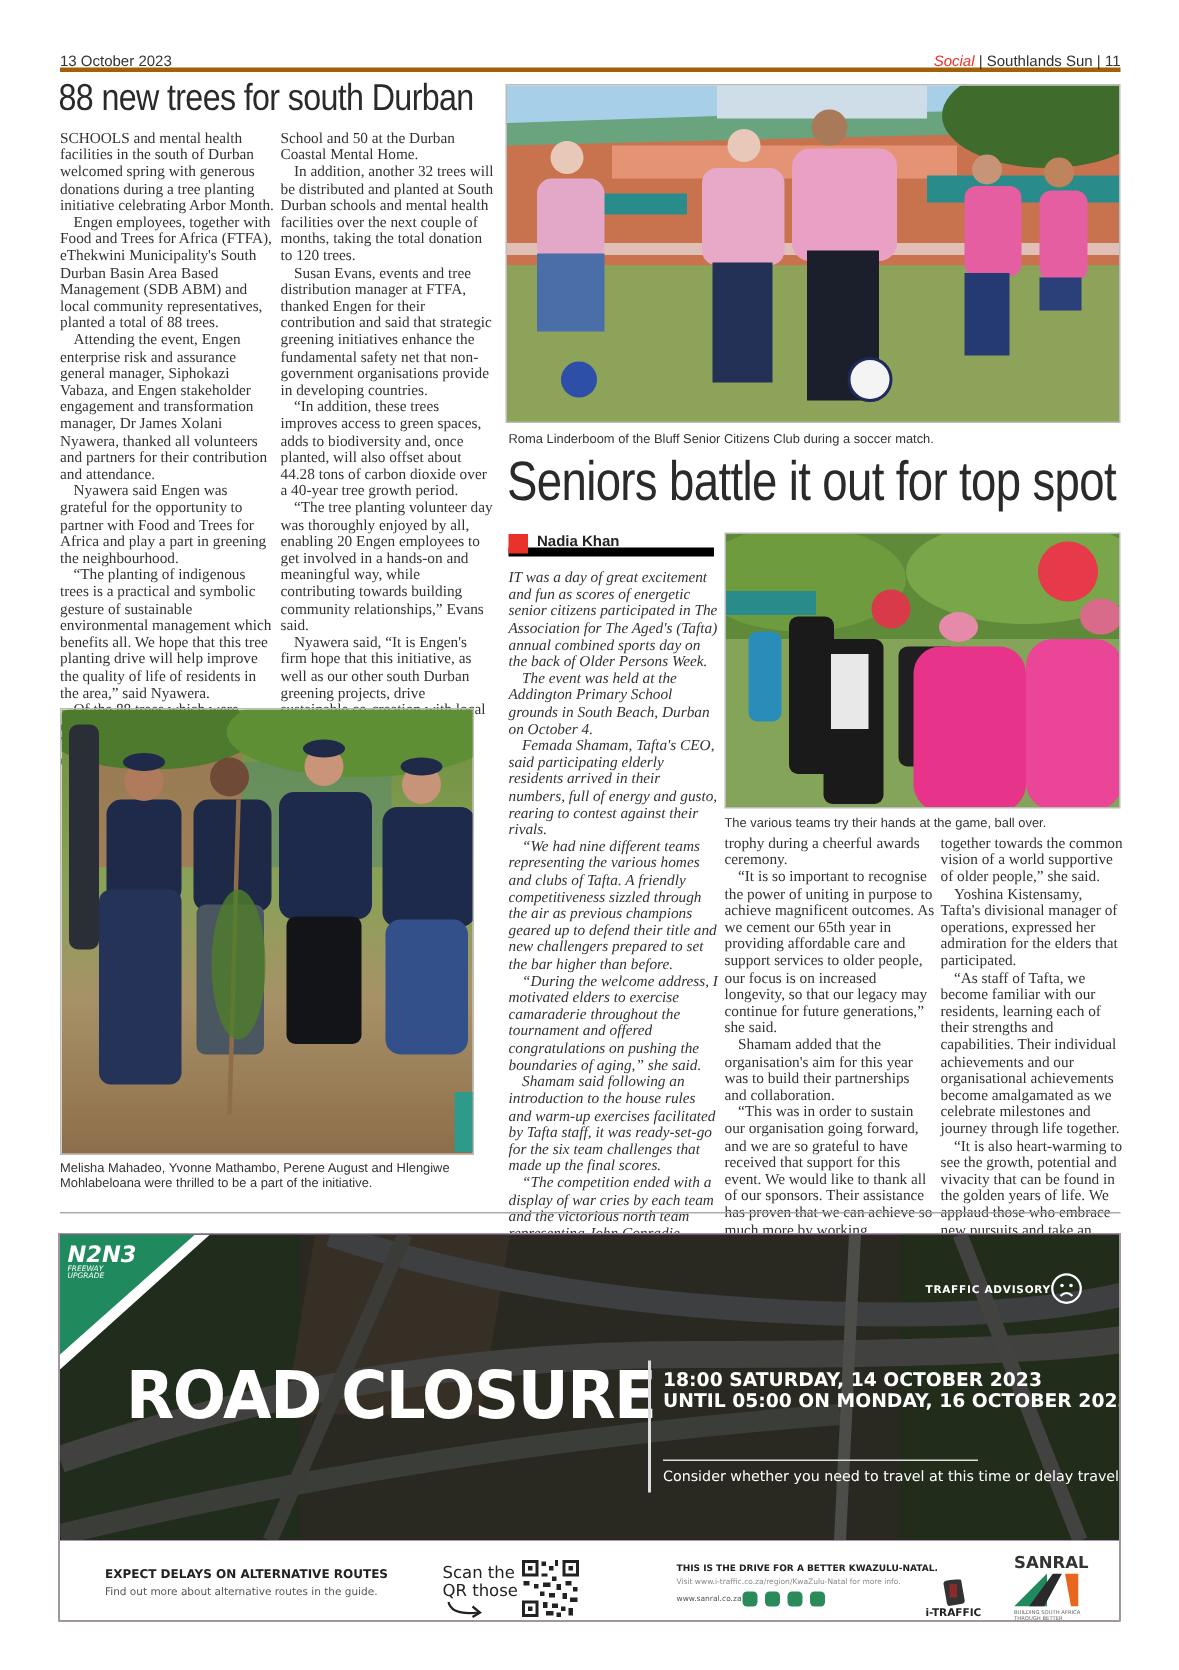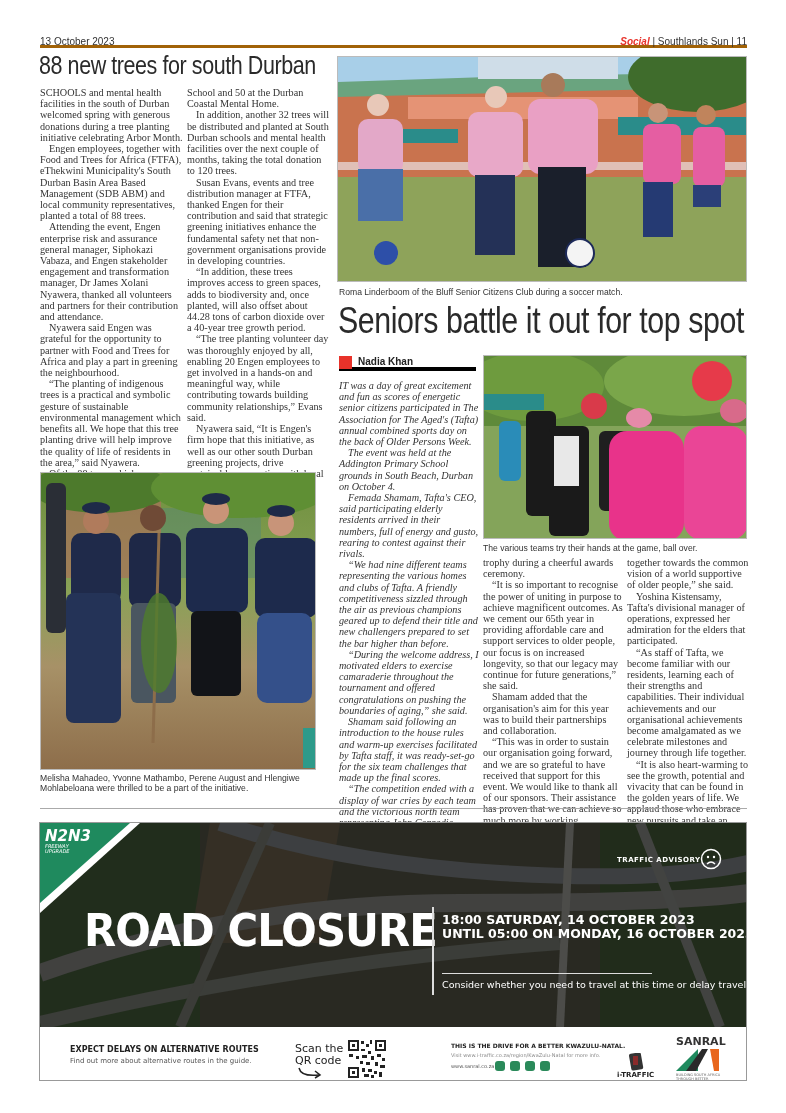--- a/index.html
+++ b/index.html
@@ -2,34 +2,34 @@
 <html><head>
 <meta charset="utf-8">
 <style>
   * { box-sizing: border-box; margin: 0; padding: 0; }
   html, body { width: 786px; height: 1113px; background: #ffffff; overflow: hidden; }
   body { position: relative; font-family: "Liberation Serif", serif; color: #2a2a2a; }
 
   .masthead { position: absolute; left: 40px; top: 36px; width: 707px; height: 12px; border-bottom: 3px solid #a16207; }
   .masthead .date { position: absolute; left: 0; top: 0; font: 10px "Liberation Sans", sans-serif; color: #333; }
   .masthead .right { position: absolute; right: 0; top: 0; font: 10px "Liberation Sans", sans-serif; color: #333; }
-  .masthead .section { color: #e8322a; font-weight: bold; font-style: italic; }
+  .masthead .section { color: #e8322a; font-weight: normal; font-style: italic; }
 
   .headline1 { position: absolute; left: 39px; top: 51px; font: 25px "Liberation Sans Narrow", "Liberation Sans", sans-serif; color: #2a2a2a; letter-spacing: -0.5px; transform: scaleX(0.86); transform-origin: left top; white-space: nowrap; font-weight: normal; }
 
   .col { position: absolute; font-size: 10.2px; line-height: 11.2px; color: #333; text-align: left; }
   .col p { text-indent: 9px; }
   .col p.first { text-indent: 0; }
 
   .photo { position: absolute; overflow: hidden; border: 1px solid #bbb; }
   .caption { position: absolute; font: 8.6px/10.4px "Liberation Sans", sans-serif; color: #333; }
 
   .headline2 { position: absolute; left: 338px; top: 300px; font: 37px "Liberation Sans", sans-serif; color: #2a2a2a; transform: scaleX(0.82); transform-origin: left top; white-space: nowrap; letter-spacing: -0.5px; }
 
-  .byline { position: absolute; left: 339px; top: 354px; width: 137px; height: 17px; border-bottom: 4px solid #000000; }
+  .byline { position: absolute; left: 339px; top: 354px; width: 137px; height: 17px; border-bottom: 6px solid #000000; }
   .byline .sq { position: absolute; left: 0; top: 2px; width: 13px; height: 13px; background: #e8322a; }
   .byline .name { position: absolute; left: 19px; top: 2px; font: bold 10px "Liberation Sans", sans-serif; color: #222; }
 
   .divider { position: absolute; left: 40px; top: 808px; width: 707px; height: 1px; background: #aaa; }
 
   
   .ad { position: absolute; left: 39px; top: 822px; width: 708px; height: 259px; border: 1px solid #999; background: #701a75; overflow: hidden; }
   .ad-photo { position: absolute; left: 0; top: 0; width: 708px; height: 204px; overflow: hidden; }
   .ad-footer { position: absolute; left: 0; top: 204px; width: 708px; height: 55px; background: #fff; }
   .ad .title { position: absolute; left: 44px; top: 82px; font: bold 44px "DejaVu Sans", sans-serif; color: #fff; letter-spacing: -1px; transform: scaleX(0.95); transform-origin: left top; white-space: nowrap; }
@@ -257,21 +257,21 @@
     </div>
     <div class="hline"></div>
     <div class="consider">Consider whether you need to travel at this time or delay travel.</div>
   </div>
 
   <div class="ad-footer">
     <div class="f-exp">EXPECT DELAYS ON ALTERNATIVE ROUTES</div>
     <div class="f-find">Find out more about alternative routes in the guide.</div>
     <div class="f-scan">
       <div>Scan the</div>
-      <div>QR code</div>
+      <div>QR those</div>
       <svg width="30" height="12" viewBox="0 0 30 12">
           <path d="M4 1 Q6 10 24 8" stroke="#222" stroke-width="1.5" fill="none"></path>
           <path d="M20 4 L25 8 L20 11" stroke="#222" stroke-width="1.5" fill="none"></path>
         </svg>
     </div>
     <svg class="f-qr" viewBox="0 0 40 40">
       <rect width="40" height="40" fill="#fff"></rect>
       <rect x="1" y="1" width="11" height="11" fill="#222"></rect>
         <rect x="3" y="3" width="7" height="7" fill="#fff"></rect>
         <rect x="5" y="5" width="3" height="3" fill="#222"></rect>

